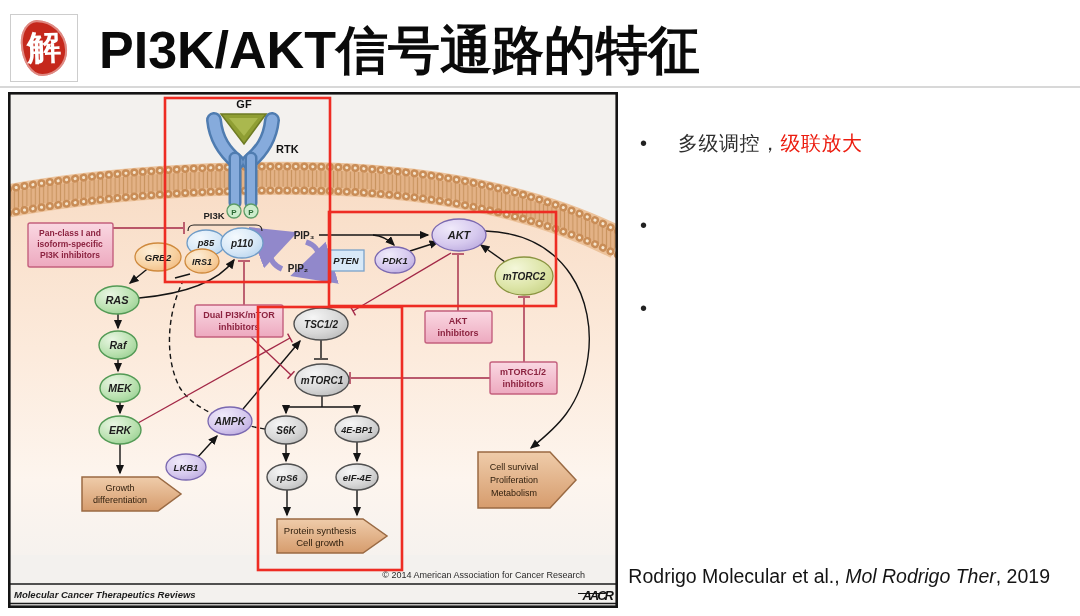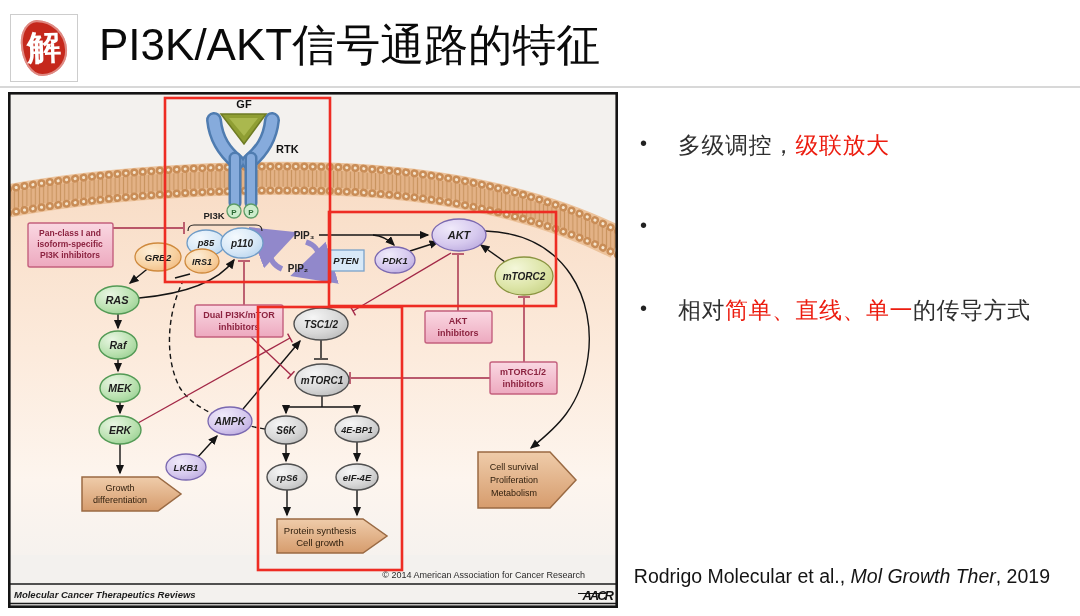--- a/index.html
+++ b/index.html
@@ -4,27 +4,27 @@
 <style>
   html,body{margin:0;padding:0;background:#fff;}
   body{width:1080px;height:616px;position:relative;overflow:hidden;
        font-family:"Liberation Sans","DejaVu Sans",sans-serif;}
   .logo-box{position:absolute;left:10px;top:14px;width:66px;height:66px;
             border:1px solid #cdcdcd;background:#fff;display:flex;align-items:center;justify-content:center;}
   .seal{width:46px;height:56px;background:#c5281c;border-radius:35% 65% 55% 45% / 40% 55% 45% 60%;
         color:#fff;font-size:34px;font-weight:bold;font-family:"DejaVu Serif","Liberation Serif",serif;
         display:flex;align-items:center;justify-content:center;
         box-shadow:inset 0 0 0 2px rgba(255,255,255,.45);transform:rotate(-2deg);}
-  .page-title{position:absolute;left:99px;top:16px;font-size:44px;font-weight:normal;
+  .page-title{position:absolute;left:99px;top:16px;font-size:52px;font-weight:bold;
               color:var(--title_black,#0a0a0a);letter-spacing:0px;white-space:nowrap;}
   .divider{position:absolute;left:0;top:86px;width:1080px;height:2px;background:#d8d8d8;}
   .figure{position:absolute;left:8px;top:92px;width:610px;height:516px;}
   .bullet{position:absolute;left:640px;width:430px;display:flex;align-items:flex-start;}
   .bullet .dot{width:38px;font-size:20px;color:#222;flex:0 0 38px;padding-top:2px;}
-  .bullet .txt{font-size:23px;color:#2f2f2f;letter-spacing:.5px;text-align:center;}
+  .bullet .txt{font-size:20px;color:#2f2f2f;letter-spacing:.5px;text-align:center;}
   .bullet .red{color:var(--accent_red,#ec1c0f);}
   .b1{top:130px}.b2{top:212px}.b3{top:295px}
   .citation{position:absolute;top:565px;right:30px;font-size:19.5px;color:#141414;white-space:nowrap;}
   .citation .j{font-style:italic;}
   svg text{font-family:"Liberation Sans","DejaVu Sans",sans-serif;}
   .nlab{font-style:italic;font-weight:bold;fill:#1d1d1d;}
   .blab{font-weight:bold;fill:#111;}
   .pink-t{font-weight:bold;fill:#8c2340;}
   .brown-t{fill:#31200e;}
 </style>
@@ -336,20 +336,19 @@
 
   <div class="bullet b1">
     <span class="dot">•</span>
     <span class="txt"><span>多级调控，</span><span class="red">级联放大</span><span></span></span>
   </div>
   <div class="bullet b2">
     <span class="dot">•</span>
   </div>
   <div class="bullet b3">
     <span class="dot">•</span>
-    <span class="txt"><span>相对</span><span class="red">简单、直线、单一</span><span>的传导方式</span></span>
   </div>
 
   <div class="citation">
-    <span>Rodrigo Molecular et al., </span><span class="j">Mol Growth Ther</span><span>, 2019</span>
+    <span>Rodrigo Molecular et al., </span><span class="j">Mol Rodrigo Ther</span><span>, 2019</span>
   </div>
 
 </div>
 
 </body></html>

